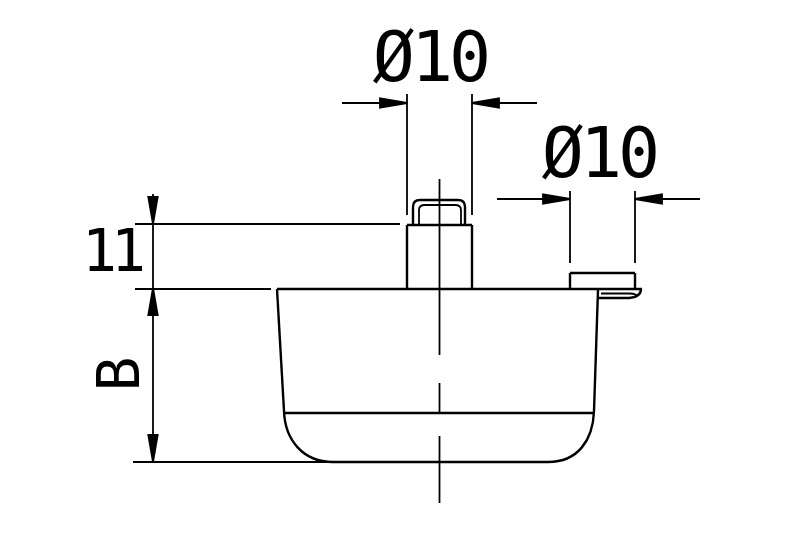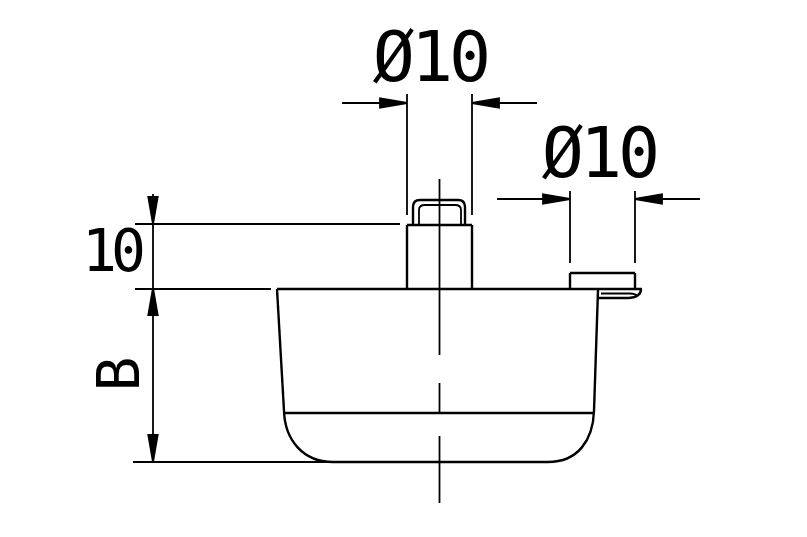--- a/index.html
+++ b/index.html
@@ -112,16 +112,16 @@
       <polygon fill="#000" points="153,224 148.3,197 157.7,197"></polygon>
       <polygon fill="#000" points="153,288 148.3,315 157.7,315"></polygon>
       <polygon fill="#000" points="153,462 148.3,435 157.7,435"></polygon>
     </g>
   </svg>
 
   <div class="dim-label dia lab-dia-top">Ø10</div>
 
   <div class="dim-label dia lab-dia-right">Ø10</div>
 
-  <div class="dim-label lab-11">10</div>
+  <div class="dim-label lab-11">11</div>
 
   <div class="dim-label lab-b">B</div>
 </div>
 
 </body></html>

